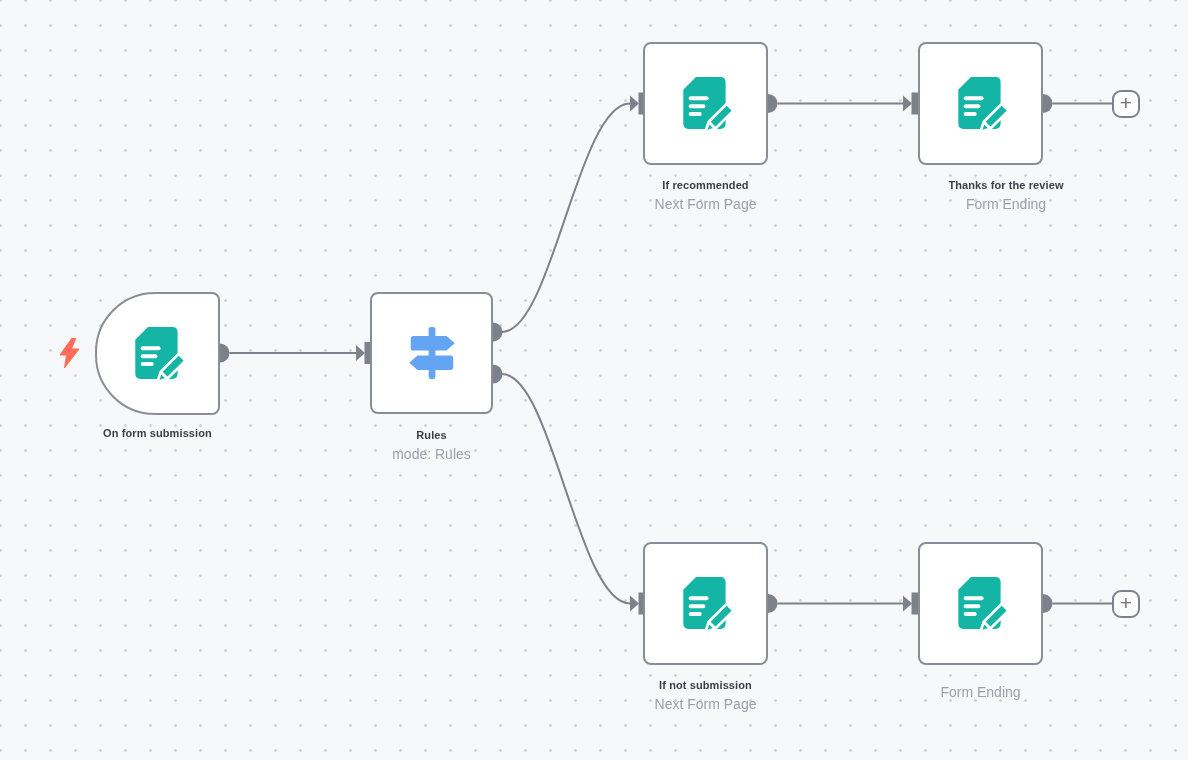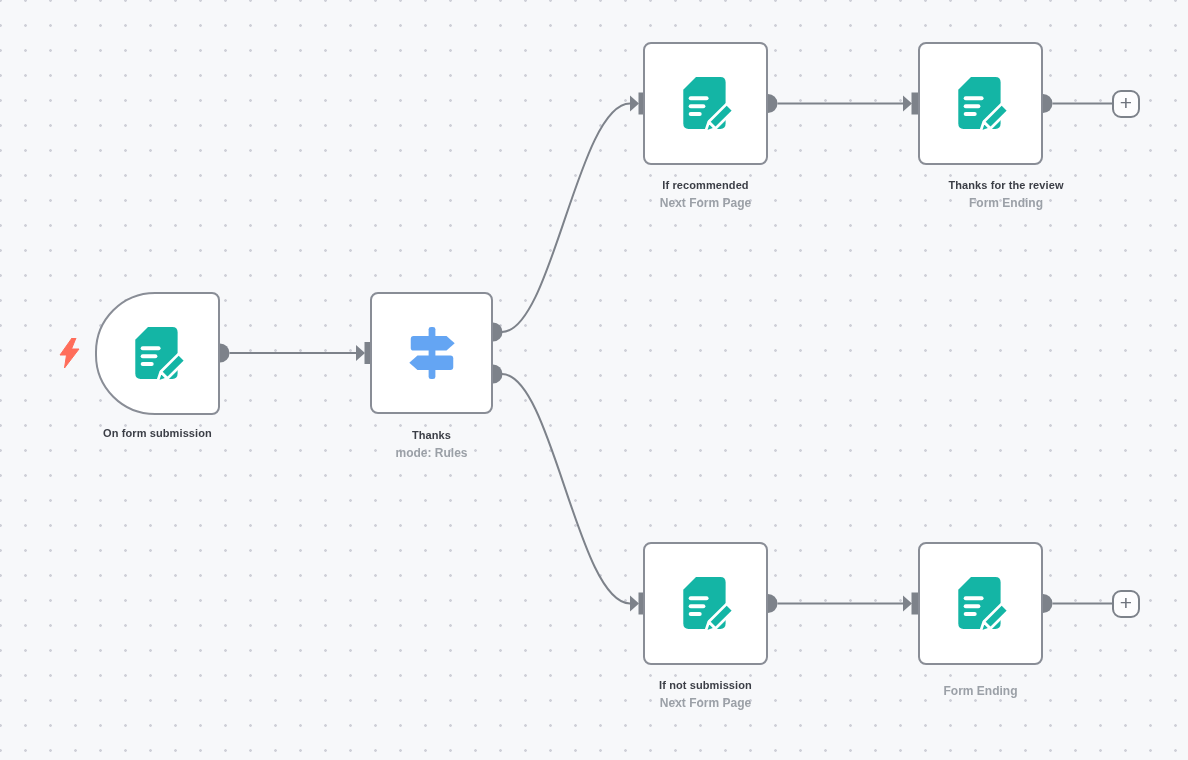--- a/index.html
+++ b/index.html
@@ -36,22 +36,22 @@
   }
   .node-label .title {
     font-size: 11px;
     font-weight: 600;
     color: #3b3e46;
     white-space: nowrap;
     letter-spacing: 0.1px;
   }
   .node-label .subtitle {
     margin-top: 5px;
-    font-size: 12px;
-    font-weight: 700;
+    font-size: 14px;
+    font-weight: 400;
     color: #9ba0a7;
     white-space: nowrap;
   }
   .plus-btn {
     position: absolute;
     width: 28px; height: 28px;
     background: #fdfdfe;
     border: 2.5px solid #7d828a;
     border-radius: 9px;
     display: flex; align-items: center; justify-content: center;
@@ -159,21 +159,21 @@
     <div class="title">On form submission</div>
     <div class="subtitle"></div>
   </div>
 
   <div class="node" style="left:370px; top:292px; width:123px; height:122px;">
     <svg class="node-icon" width="58" height="58">
         <use href="#sym-switch"></use>
       </svg>
   </div>
   <div class="node-label" style="left:281.5px; top:429px;">
-    <div class="title">Thanks</div>
+    <div class="title">Rules</div>
     <div class="subtitle">mode: Rules</div>
   </div>
 
   <div class="node" style="left:643px; top:42px; width:125px; height:123px;">
     <svg class="node-icon" width="55" height="55">
         <use href="#sym-form"></use>
       </svg>
   </div>
   <div class="node-label" style="left:555.5px; top:179px;">
     <div class="title">If recommended</div>

